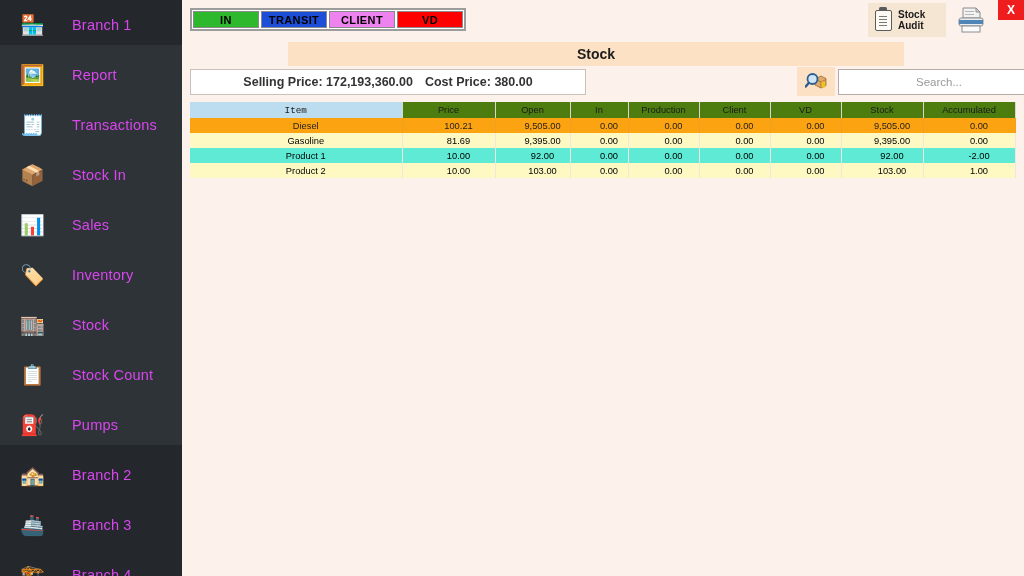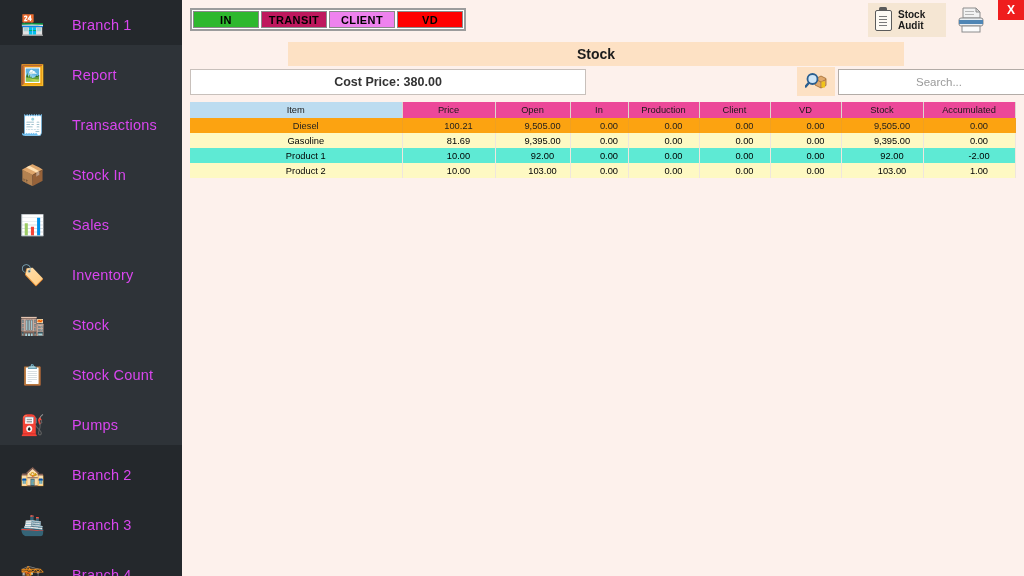--- a/index.html
+++ b/index.html
@@ -256,28 +256,29 @@
   .grid th, .grid td {
     font-size: 9.3px;
     font-weight: normal;
     height: 15px;
     padding: 0 4px;
     box-sizing: border-box;
     overflow: hidden;
     white-space: nowrap;
   }
   .grid thead th {
-    background: #ec4899;
+    background: #4d7c0f;
     color: #1a1a1a;
     border-right: 1px solid #ded5cd;
     text-align: center;
     height: 16px;
   }
   .grid thead th.item-h {
     background: #bcdcf0;
+    font-family: Liberation Mono, monospace;
   }
   .grid tbody td {
     text-align: center;
     border-right: 1px solid #efe6dd;
     padding-left: 24px;
   }
   .grid tbody tr.sel td {
     background: #fca311 !important;
     color: #1f1f1f;
     border-right: 1px solid #f0a020;
@@ -398,21 +399,21 @@
           <span class="s-label">Branch 4</span>
         </div>
       </div>
   </div>
 
   <div id="main">
 
     <div class="topbar">
       <div class="status-group" id="status-group">
           <div class="status-btn" style="background: rgb(46, 184, 46);">IN</div>
-          <div class="status-btn" style="background: #be185d;">TRANSIT</div>
+          <div class="status-btn" style="background: #1d4ed8;">TRANSIT</div>
           <div class="status-btn" style="background: rgb(238, 130, 238);">CLIENT</div>
           <div class="status-btn" style="background: rgb(255, 0, 0);">VD</div>
         </div>
     </div>
 
     <div class="audit-btn">
       <div class="clip"></div>
       <div class="alabel">
         <div>Stock</div>
         <div>Audit</div>
@@ -431,20 +432,21 @@
       </svg>
     </div>
 
     <div class="close-btn">X</div>
 
     <div class="page-banner">
       <span>Stock</span>
     </div>
 
     <div class="price-box">
+      <span>Selling Price: 172,193,360.00</span>
       <span>Cost Price: 380.00</span>
     </div>
 
     <div class="search-icon-btn">
       <svg width="22" height="20" viewBox="0 0 22 20">
         <path d="M10 7 l6 -3 l5 2.5 v7 l-5 2.5 l-6 -3 z" fill="#e0a96d" stroke="#a06a30" stroke-width="0.8"></path>
         <path d="M10 7 l6 3 l5 -2.5" fill="none" stroke="#a06a30" stroke-width="0.8"></path>
         <path d="M16 10 v6" stroke="#a06a30" stroke-width="0.8" fill="none"></path>
         <rect x="16.5" y="9.5" width="3.5" height="6" fill="#f0c419"></rect>
         <circle cx="7.5" cy="7" r="5" fill="#cfe6f7" stroke="#2c5f8f" stroke-width="1.8"></circle>

